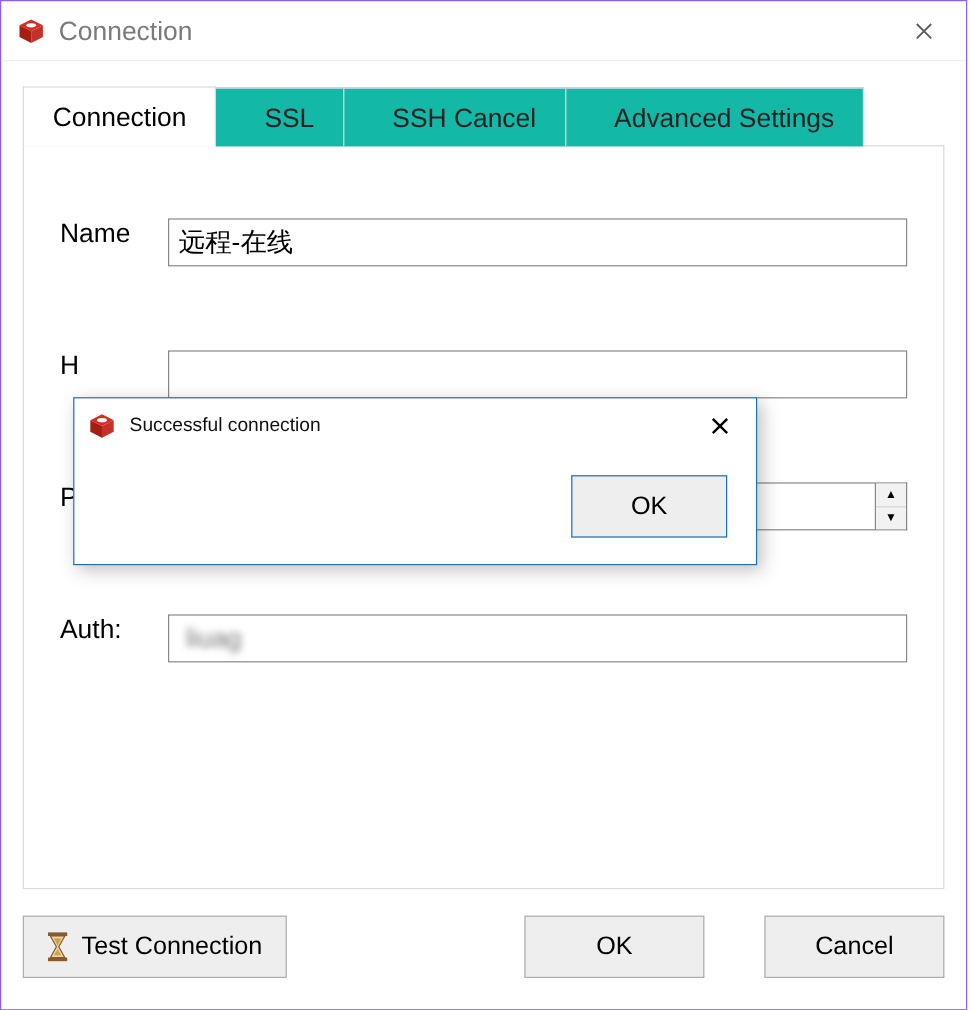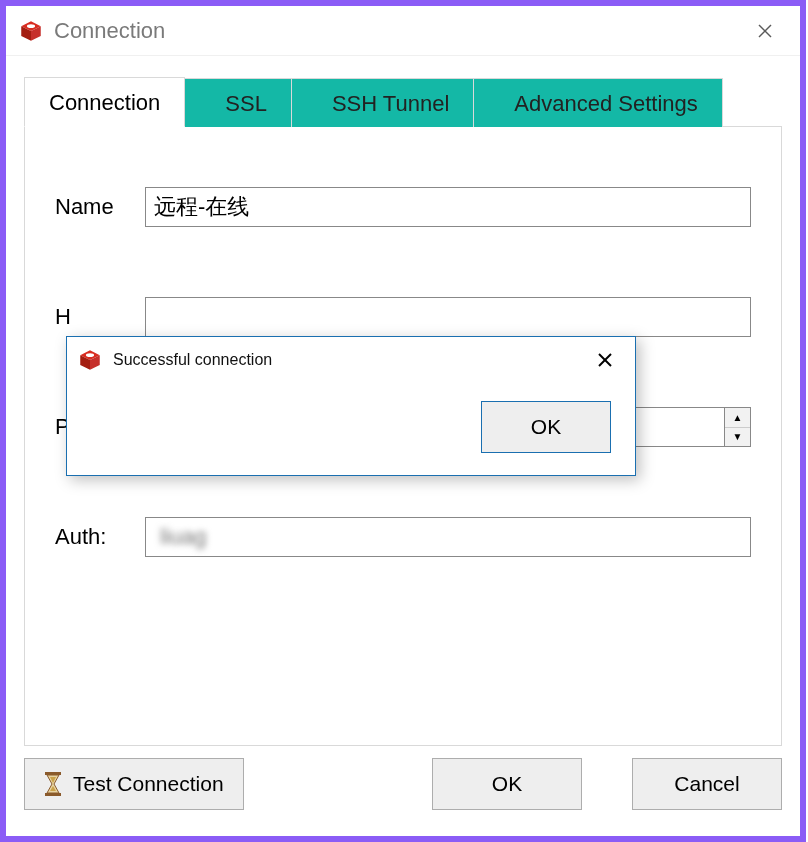--- a/index.html
+++ b/index.html
@@ -10,21 +10,21 @@
     width: 808px;
     height: 842px;
     overflow: hidden;
     position: relative;
   }
 
   
   .window {
     width: 806px;
     height: 842px;
-    border: 6px solid #8b5cf6;
+    border: 1px solid #8b5cf6;
     background: #fff;
     position: relative;
   }
   .titlebar {
     height: 50px;
     display: flex;
     align-items: center;
     padding: 0 12px;
     border-bottom: 1px solid #f0f0f0;
     color: #7a7a7a;
@@ -73,21 +73,21 @@
   }
   .tab-panel {
     border:1px solid #d9d9d9;
     background:#fff;
     padding: 60px 30px 70px 30px;
     min-height: 620px;
   }
 
   .field-row {
     display:flex;
-    align-items:center;
+    align-items:flex-start;
     margin-bottom: 70px;
   }
   .field-row label {
     width: 90px;
     font-size: 22px;
     color:#000;
   }
   .txt {
     flex:1;
     height:40px;
@@ -232,21 +232,21 @@
           <line x1="13" y1="1" x2="1" y2="13"></line>
         </svg>
     </span>
   </div>
 
   <div class="body-area">
 
     <div class="tabstrip">
       <div class="tab active">Connection</div>
       <div class="tab inactive">SSL</div>
-      <div class="tab inactive">SSH Tunnel</div>
+      <div class="tab inactive">SSH Cancel</div>
       <div class="tab inactive">Advanced Settings</div>
     </div>
 
     <div class="tab-panel">
 
       <div class="field-row">
         <label>Name</label>
         <input class="txt" type="text" value="远程-在线" style="">
       </div>
 

